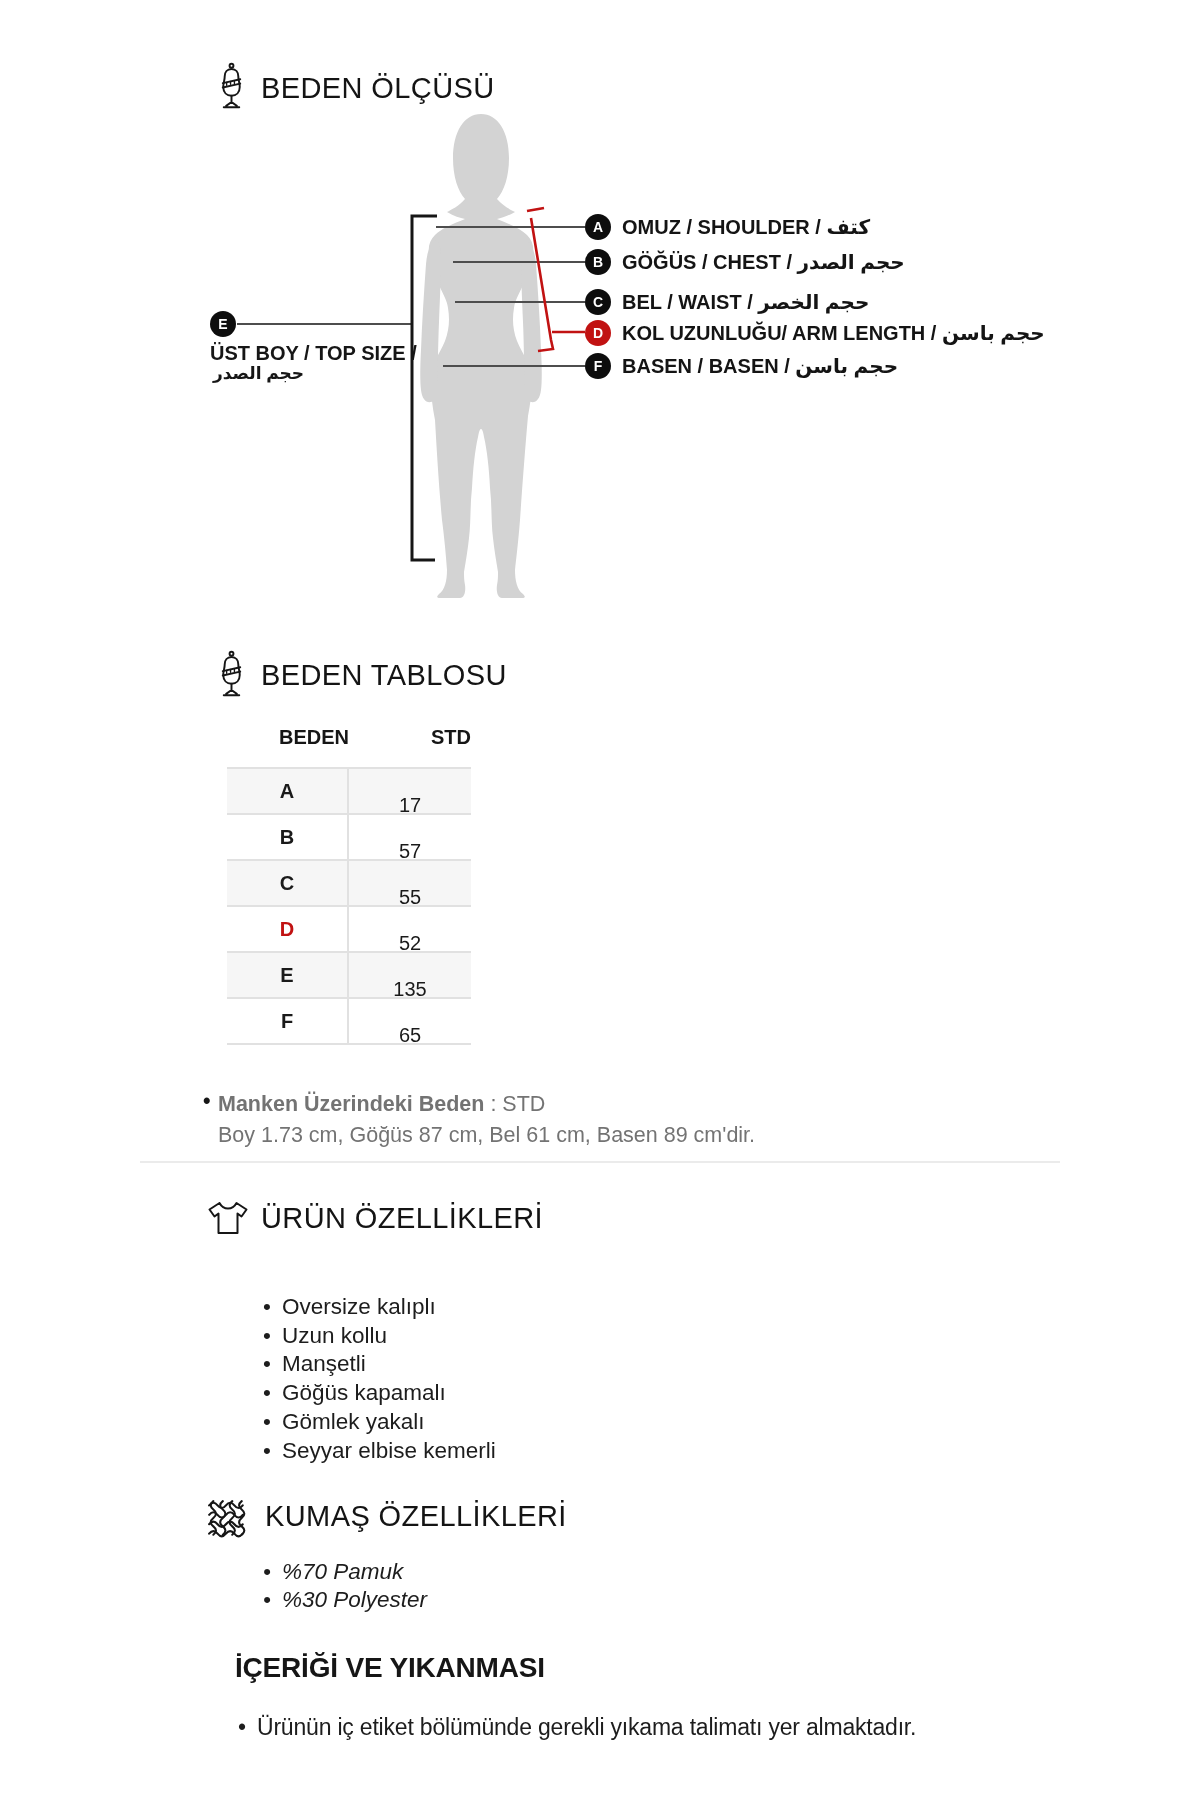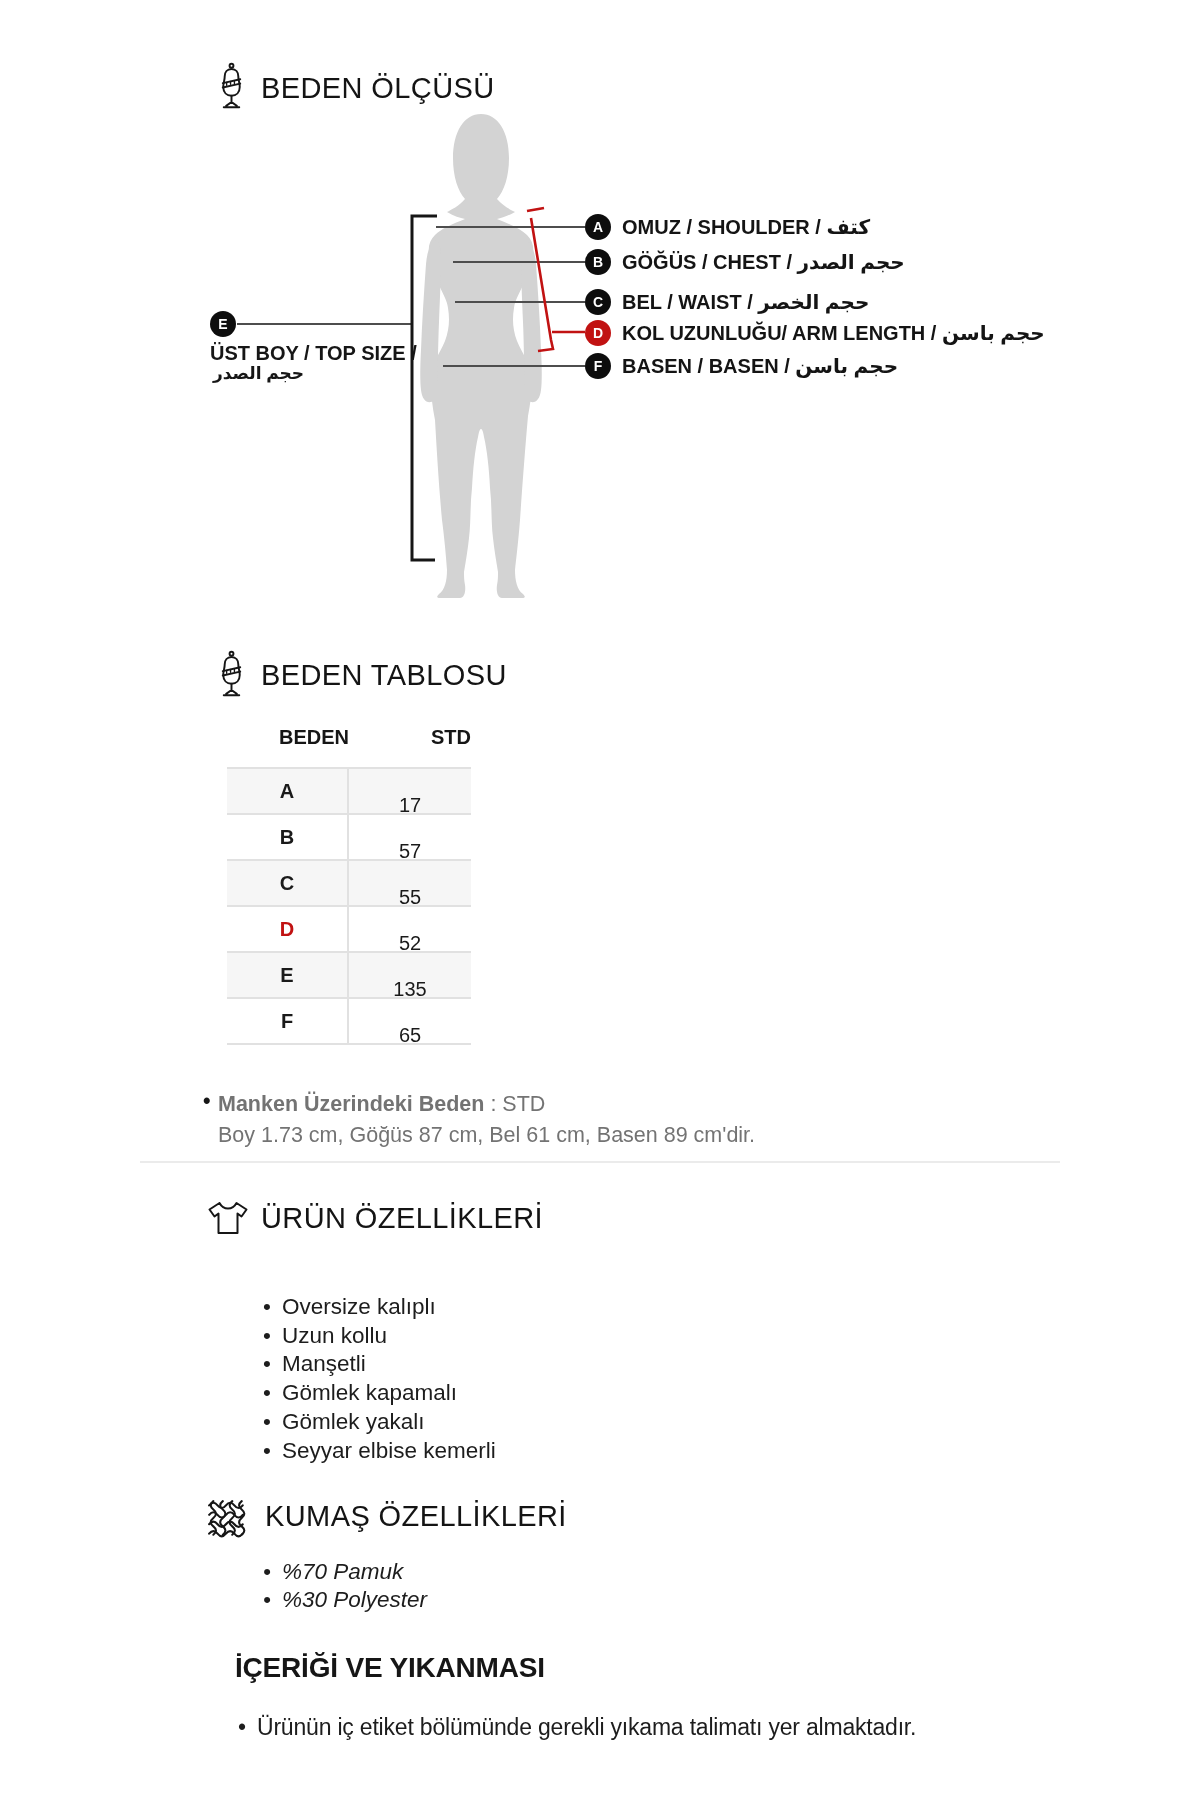--- a/index.html
+++ b/index.html
@@ -169,21 +169,21 @@
     <svg width="44" height="38" viewBox="0 0 44 36" fill="none" stroke="#161616" stroke-width="2" stroke-linejoin="round" stroke-linecap="round">
       <path d="M13.5 3 L3.5 9.5 L8.5 16.5 L12.5 13.5 L12.5 33 L31.5 33 L31.5 13.5 L35.5 16.5 L40.5 9.5 L30.5 3 C28.5 6.8 25.8 8.6 22 8.6 C18.2 8.6 15.5 6.8 13.5 3 Z"></path>
     </svg>
   </span>
   <h2 class="sec-title" style="left:255px; top:1202px;">ÜRÜN ÖZELLİKLERİ</h2>
 
   <ul class="blist feat-list" style="left:263px; top:1268px;margin-top:25px;">
     <li>Oversize kalıplı</li>
     <li>Uzun kollu</li>
     <li>Manşetli</li>
-    <li>Gömlek kapamalı</li>
+    <li>Göğüs kapamalı</li>
     <li>Gömlek yakalı</li>
     <li>Seyyar elbise kemerli</li>
   </ul>
 
   <span class="icon" style="left:206px; top:1498px;">
     <svg width="42" height="42" viewBox="0 0 40 40" fill="none" stroke="#161616" stroke-width="2" stroke-linecap="round">
       <path d="M3 7 Q7 2 11 7 T19 7 T27 7 T35 7 M3 16 Q7 11 11 16 T19 16 T27 16 T35 16 M3 25 Q7 20 11 25 T19 25 T27 25 T35 25 M3 34 Q7 29 11 34 T19 34 T27 34 T35 34"></path>
       <path d="M7 3 Q2 7 7 11 T7 19 T7 27 T7 35 M16 3 Q11 7 16 11 T16 19 T16 27 T16 35 M25 3 Q20 7 25 11 T25 19 T25 27 T25 35 M34 3 Q29 7 34 11 T34 19 T34 27 T34 35"></path>
     </svg>
   </span>

